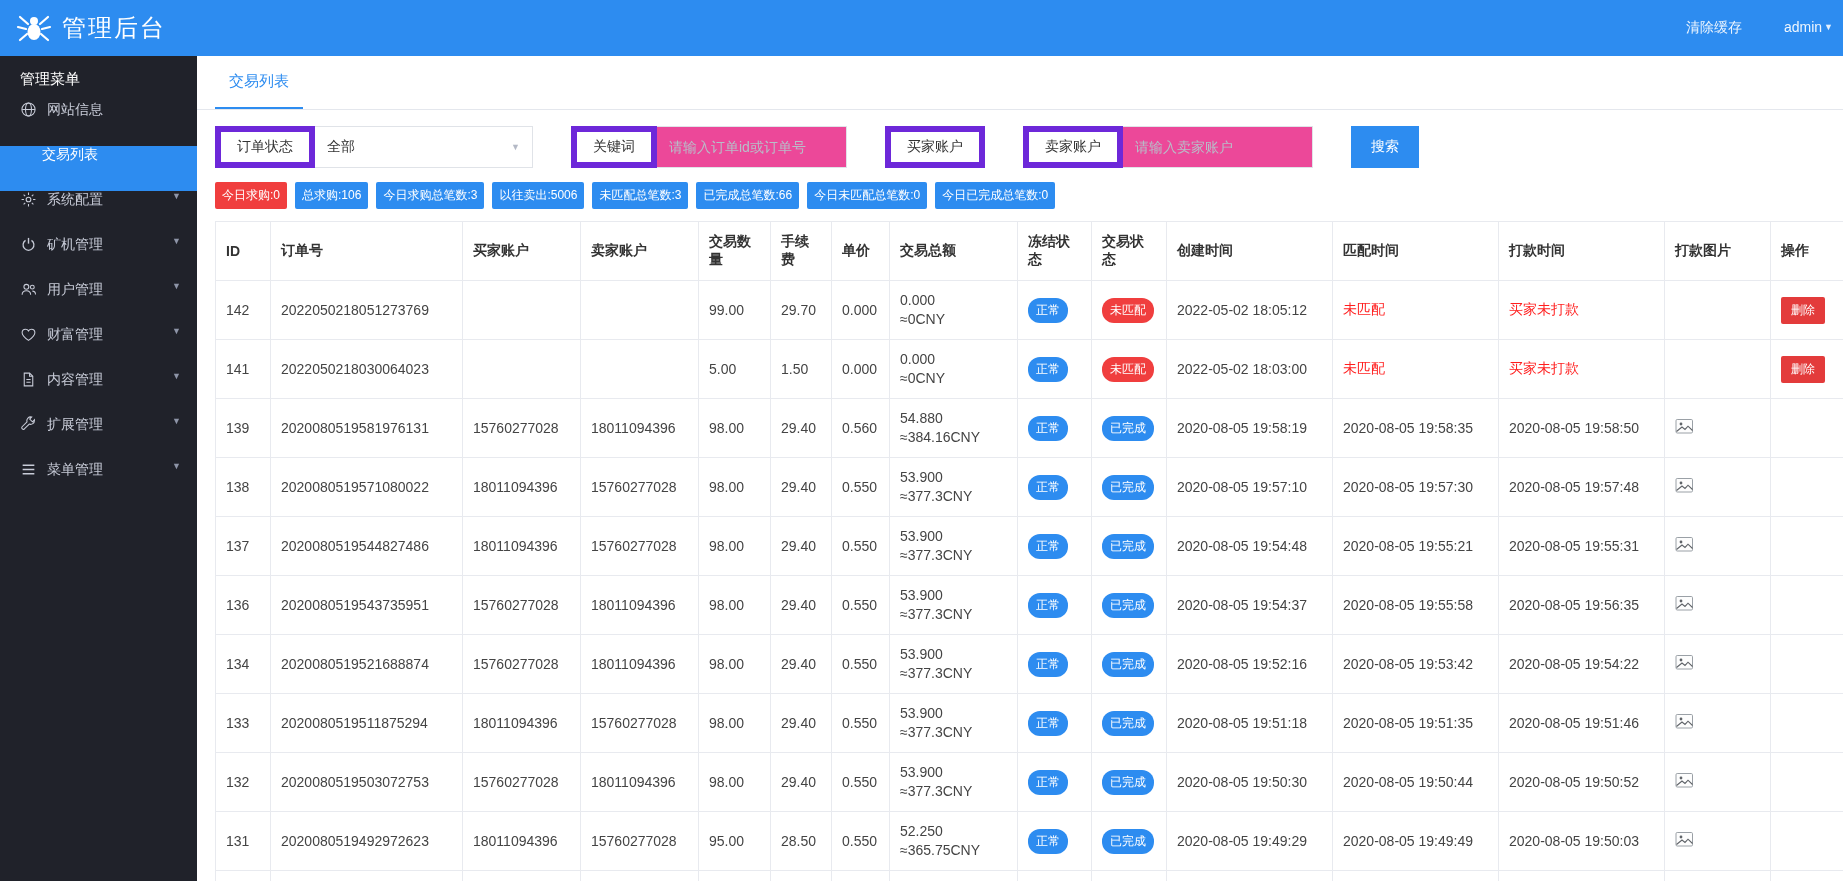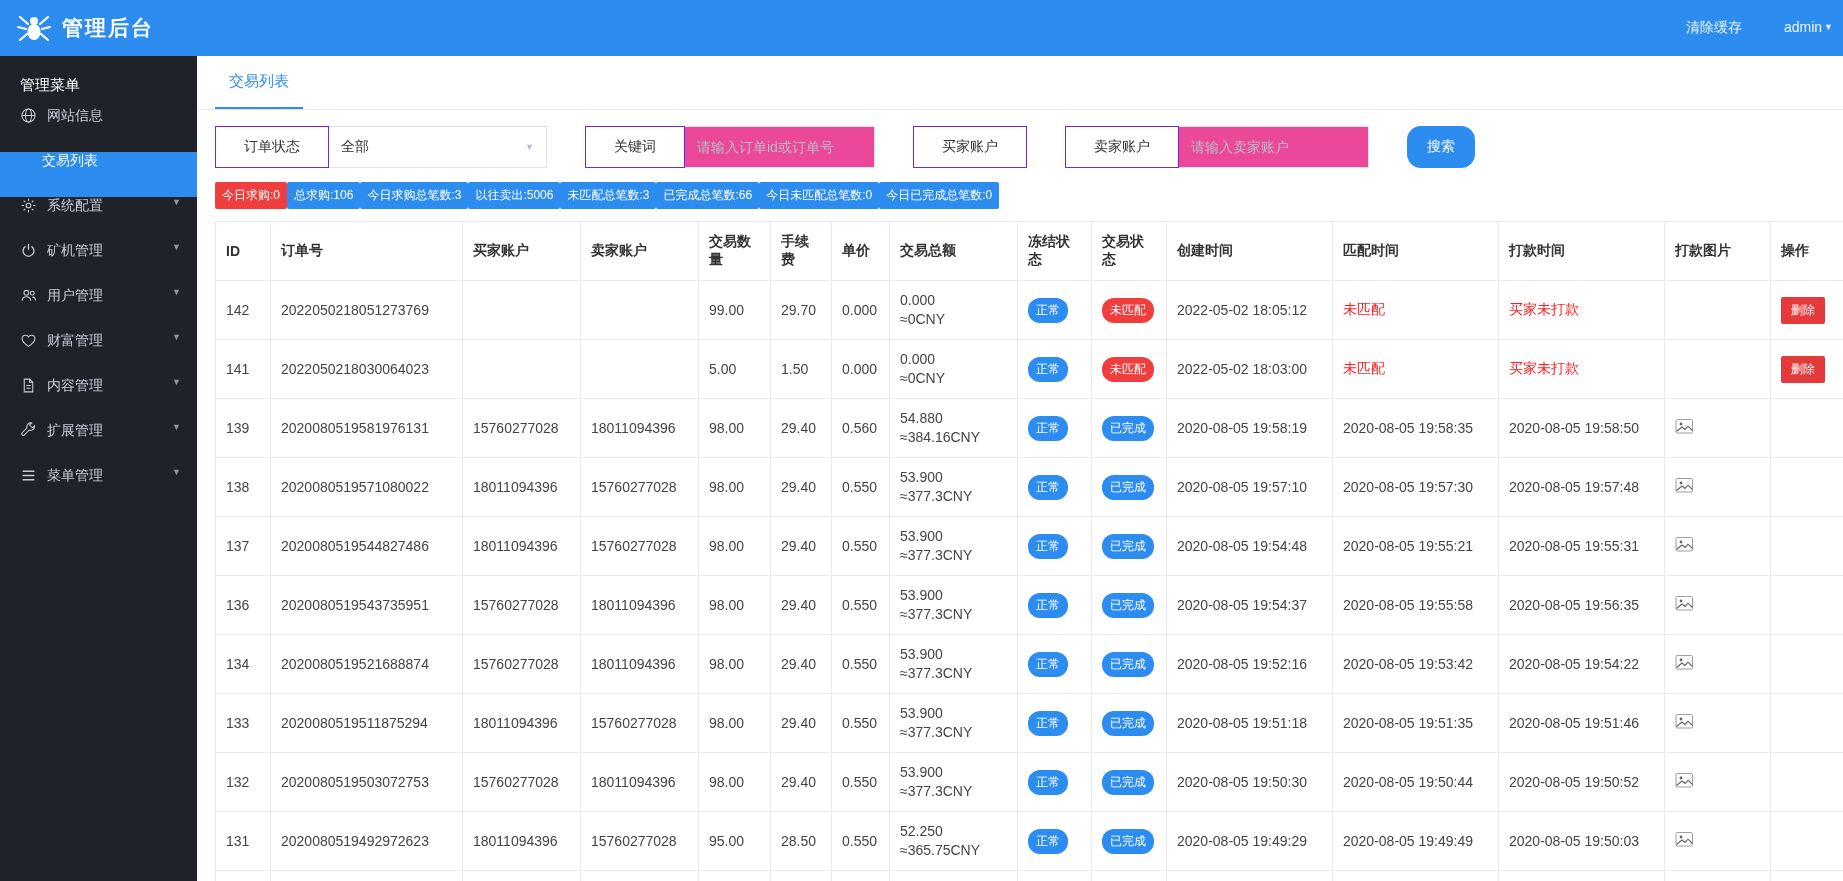--- a/index.html
+++ b/index.html
@@ -3,54 +3,54 @@
 <meta charset="utf-8">
 <style>
   *{box-sizing:border-box;margin:0;padding:0}
   html,body{width:1843px;height:881px;overflow:hidden}
   body{font-family:"Liberation Sans","DejaVu Sans",sans-serif;background:#fff;position:relative;font-size:14px;color:#333}
 
   
   .topbar{position:absolute;top:0;left:0;width:100%;height:56px;background:#2d8cf0;display:flex;align-items:center;color:#fff;z-index:5}
   .brand{display:flex;align-items:center;gap:10px;padding-left:16px;width:197px;flex:0 0 auto}
   .brand-logo svg{width:36px;height:32px;display:block}
-  .brand-title{font-size:21px;font-weight:700;letter-spacing:2px;white-space:nowrap}
+  .brand-title{font-size:24px;font-weight:400;letter-spacing:2px;white-space:nowrap}
   .topbar-right{margin-left:auto;display:flex;align-items:flex-start;gap:42px;padding-right:10px;font-size:14px;color:rgba(255,255,255,.92)}
   .topbar-link{cursor:pointer;white-space:nowrap}
   .admin-box{cursor:pointer;display:flex;align-items:center;gap:2px;white-space:nowrap}
   .caret-sm{font-size:9px;opacity:.95}
 
   
   .sidebar{position:absolute;left:0;top:56px;bottom:0;width:197px;background:#20222a;color:#c8ccd8;overflow:hidden}
-  .side-title{color:#fff;font-size:15px;padding:20px 20px 12px}
+  .side-title{color:#fff;font-size:15px;padding:14px 20px 12px}
   .side-item{height:45px;padding:0 16px 0 20px;font-size:14px;cursor:pointer;display:flex;align-items:flex-start}
   .side-icon{width:17px;height:17px;margin-right:10px;display:inline-flex;flex:0 0 auto}
   .side-icon svg{width:17px;height:17px}
   .side-label{white-space:nowrap}
   .side-caret{margin-left:auto;font-size:9px;color:#8e95a8}
   .side-item.active{background:#2d8cf0;color:#fff}
   .side-item.child{padding-left:42px}
 
   
   .main{position:absolute;left:197px;top:56px;right:0;bottom:0;background:#fff;overflow:hidden}
   .tabbar{height:54px;border-bottom:1px solid #e4e7ed;display:flex;align-items:stretch;padding-left:18px;background:#fff}
   .tab{display:flex;align-items:center;padding:0 14px;color:#2d8cf0;font-size:15px;border-bottom:2px solid #2d8cf0;cursor:pointer}
 
   
   .filterbar{display:flex;align-items:center;padding:16px 18px 14px;gap:38px;flex-wrap:nowrap}
   .fgroup{display:flex;align-items:stretch;height:42px;flex:0 0 auto}
-  .flabel{border:1px solid #6d28d9;padding:0 28px;display:flex;align-items:center;font-size:14px;color:#333;background:#fff;white-space:nowrap}
+  .flabel{border:6px solid #6d28d9;padding:0 16px;display:flex;align-items:center;font-size:14px;color:#333;background:#fff;white-space:nowrap}
   .fselect{border:1px solid #e0e3e8;border-left:none;width:218px;display:flex;align-items:center;justify-content:space-between;padding:4px 12px;color:#333;font-size:14px;cursor:pointer;background:#fff}
   .fselect .caret-sm{color:#b0b6c3}
   .finput{border:1px solid #e0e3e8;border-left:none;width:190px;padding:0 12px;font-size:14px;color:#333;outline:none;background:#ec4899}
   .finput::placeholder{color:#b8bec9}
-  .btn-search{background:#2d8cf0;color:#fff;border:none;height:42px;padding:0 20px;font-size:14px;border-radius:14px;cursor:pointer;flex:0 0 auto}
+  .btn-search{background:#2d8cf0;color:#fff;border:none;height:42px;padding:0 20px;font-size:14px;border-radius:0;cursor:pointer;flex:0 0 auto}
 
   
-  .statsbar{padding:0 18px 12px;display:flex;align-items:center}
+  .statsbar{padding:0 18px 12px;display:flex;gap:8px;align-items:center}
   .stat-badge{font-size:12px;color:#fff;padding:5px 7px;border-radius:2px;white-space:nowrap}
   .bg-red{background:#f03e3e}
   .bg-blue{background:#2d8cf0}
 
   
   .table-wrap{padding:0 18px;overflow:hidden}
   table{border-collapse:collapse;table-layout:fixed;width:1785px;font-size:14px;color:#333}
   th,td{border:1px solid #e8eaef;padding:8px 10px;text-align:left;vertical-align:middle;word-break:break-word;overflow:hidden}
   th{height:59px;font-weight:700;color:#333;background:#fff}
   td{height:59px;color:#444}

